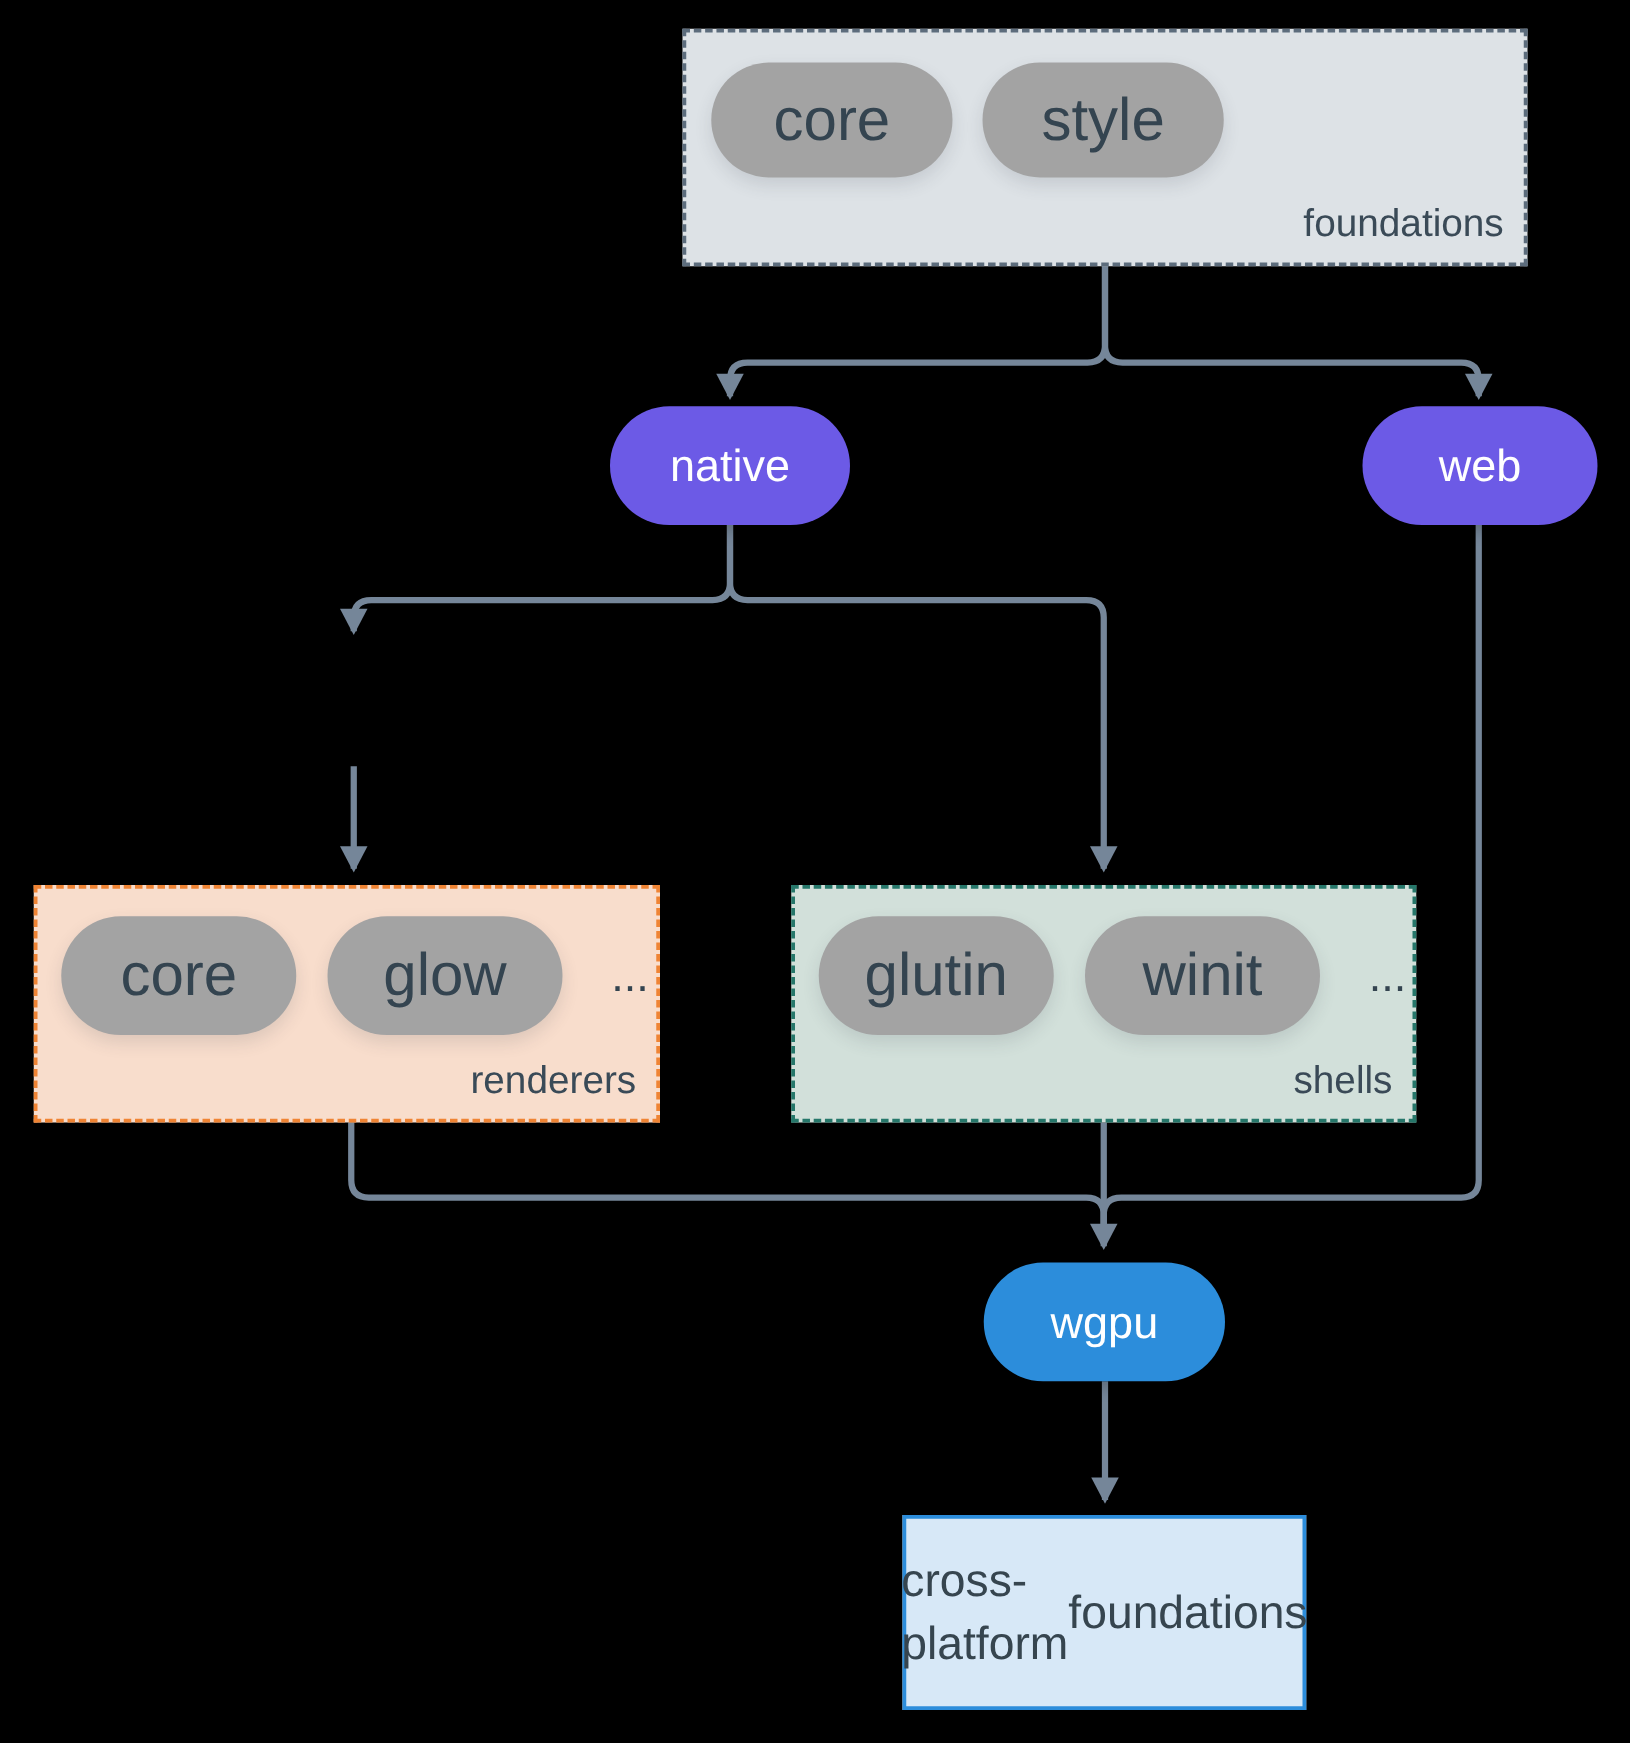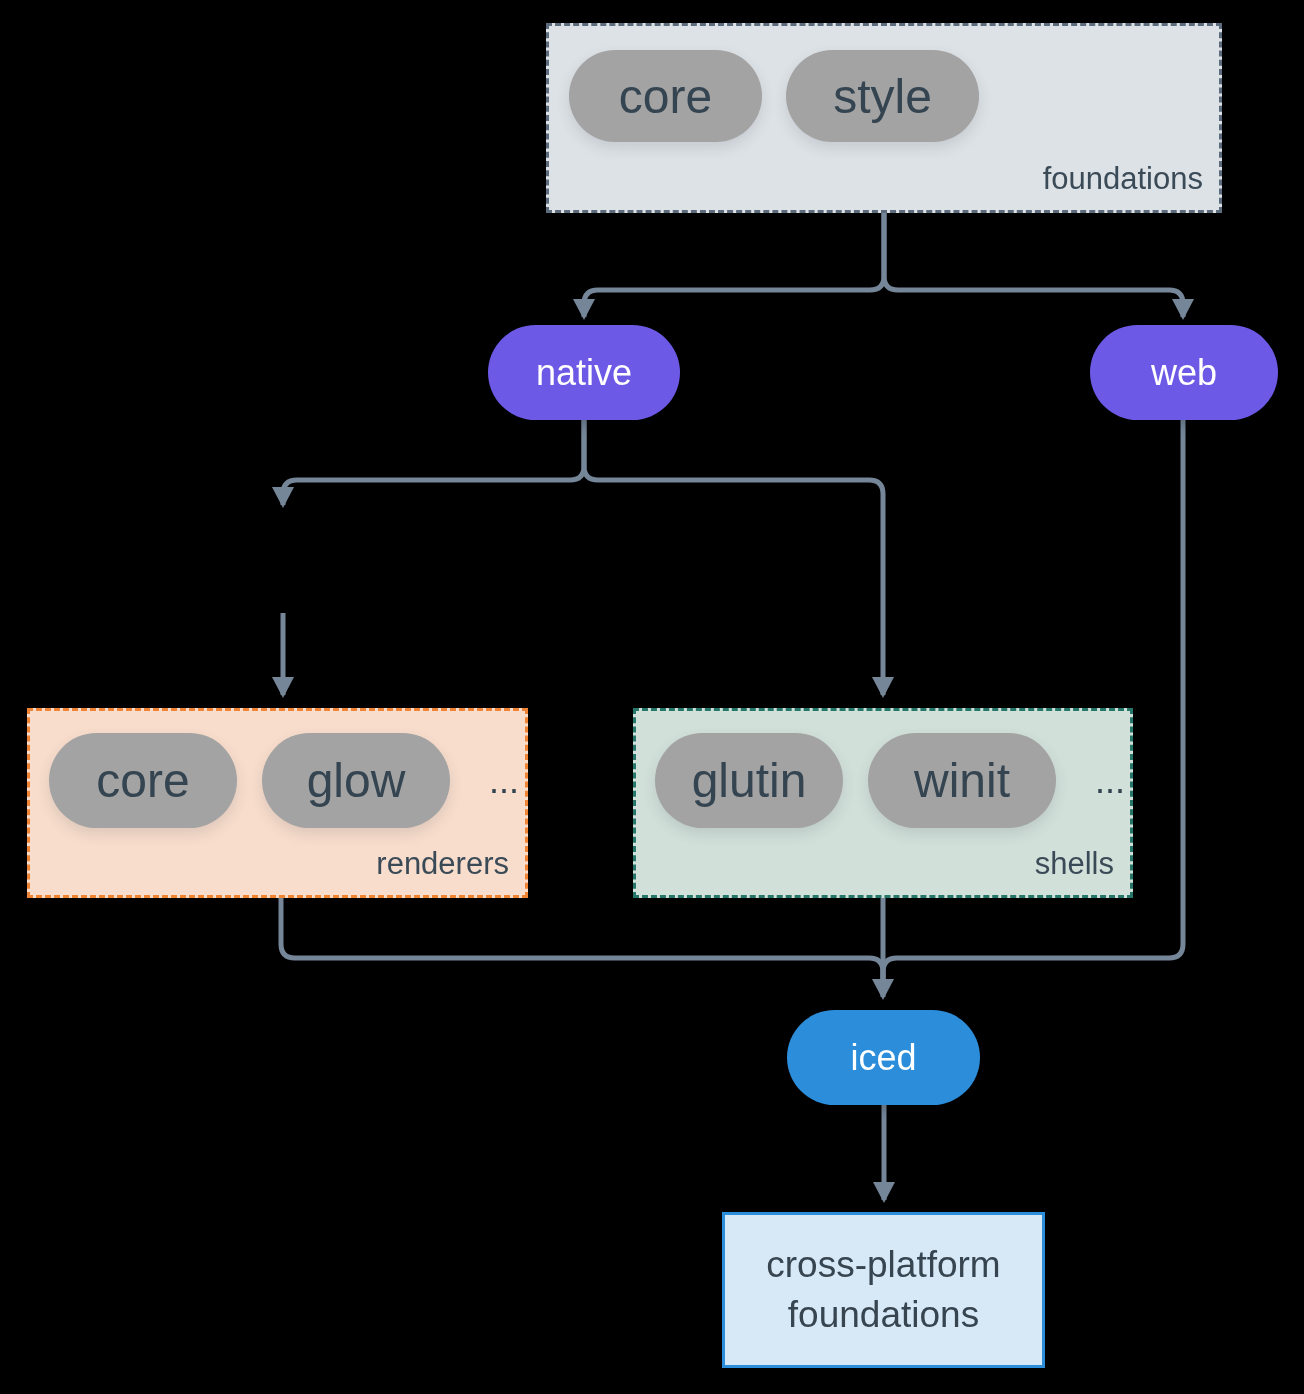--- a/index.html
+++ b/index.html
@@ -71,21 +71,21 @@
   .n-graphics { left: 187px;  top: 517px;  width: 193px; height: 96px; background: #e77e3b; }
   .n-iced     { left: 787px;  top: 1010px; width: 193px; height: 95px; background: #2c8ddb; }
 
   
   .app-box {
     position: absolute;
     left: 722px; top: 1212px; width: 323px; height: 156px;
     box-sizing: border-box;
     background: #d7e8f7;
     border: 3px solid #2c8ddb;
-    display: flex; flex-direction: column;
+    display: flex; flex-direction: row;
     align-items: center; justify-content: center;
     font-size: 37px;
     line-height: 1.35;
     color: #36454f;
   }
 </style>
 </head>
 <body>
 
 <div class="canvas">
@@ -132,20 +132,20 @@
 
   <div class="group g-shells">
     <div class="pill-row">
       <div class="pill">glutin</div>
       <div class="pill">winit</div>
       <div class="ellipsis">...</div>
     </div>
     <div class="group-label">shells</div>
   </div>
 
-  <div class="node n-iced">iced</div>
+  <div class="node n-iced">wgpu</div>
 
   <div class="app-box">
     <div>cross-platform</div>
     <div>foundations</div>
   </div>
 
 </div>
 
 </body></html>

